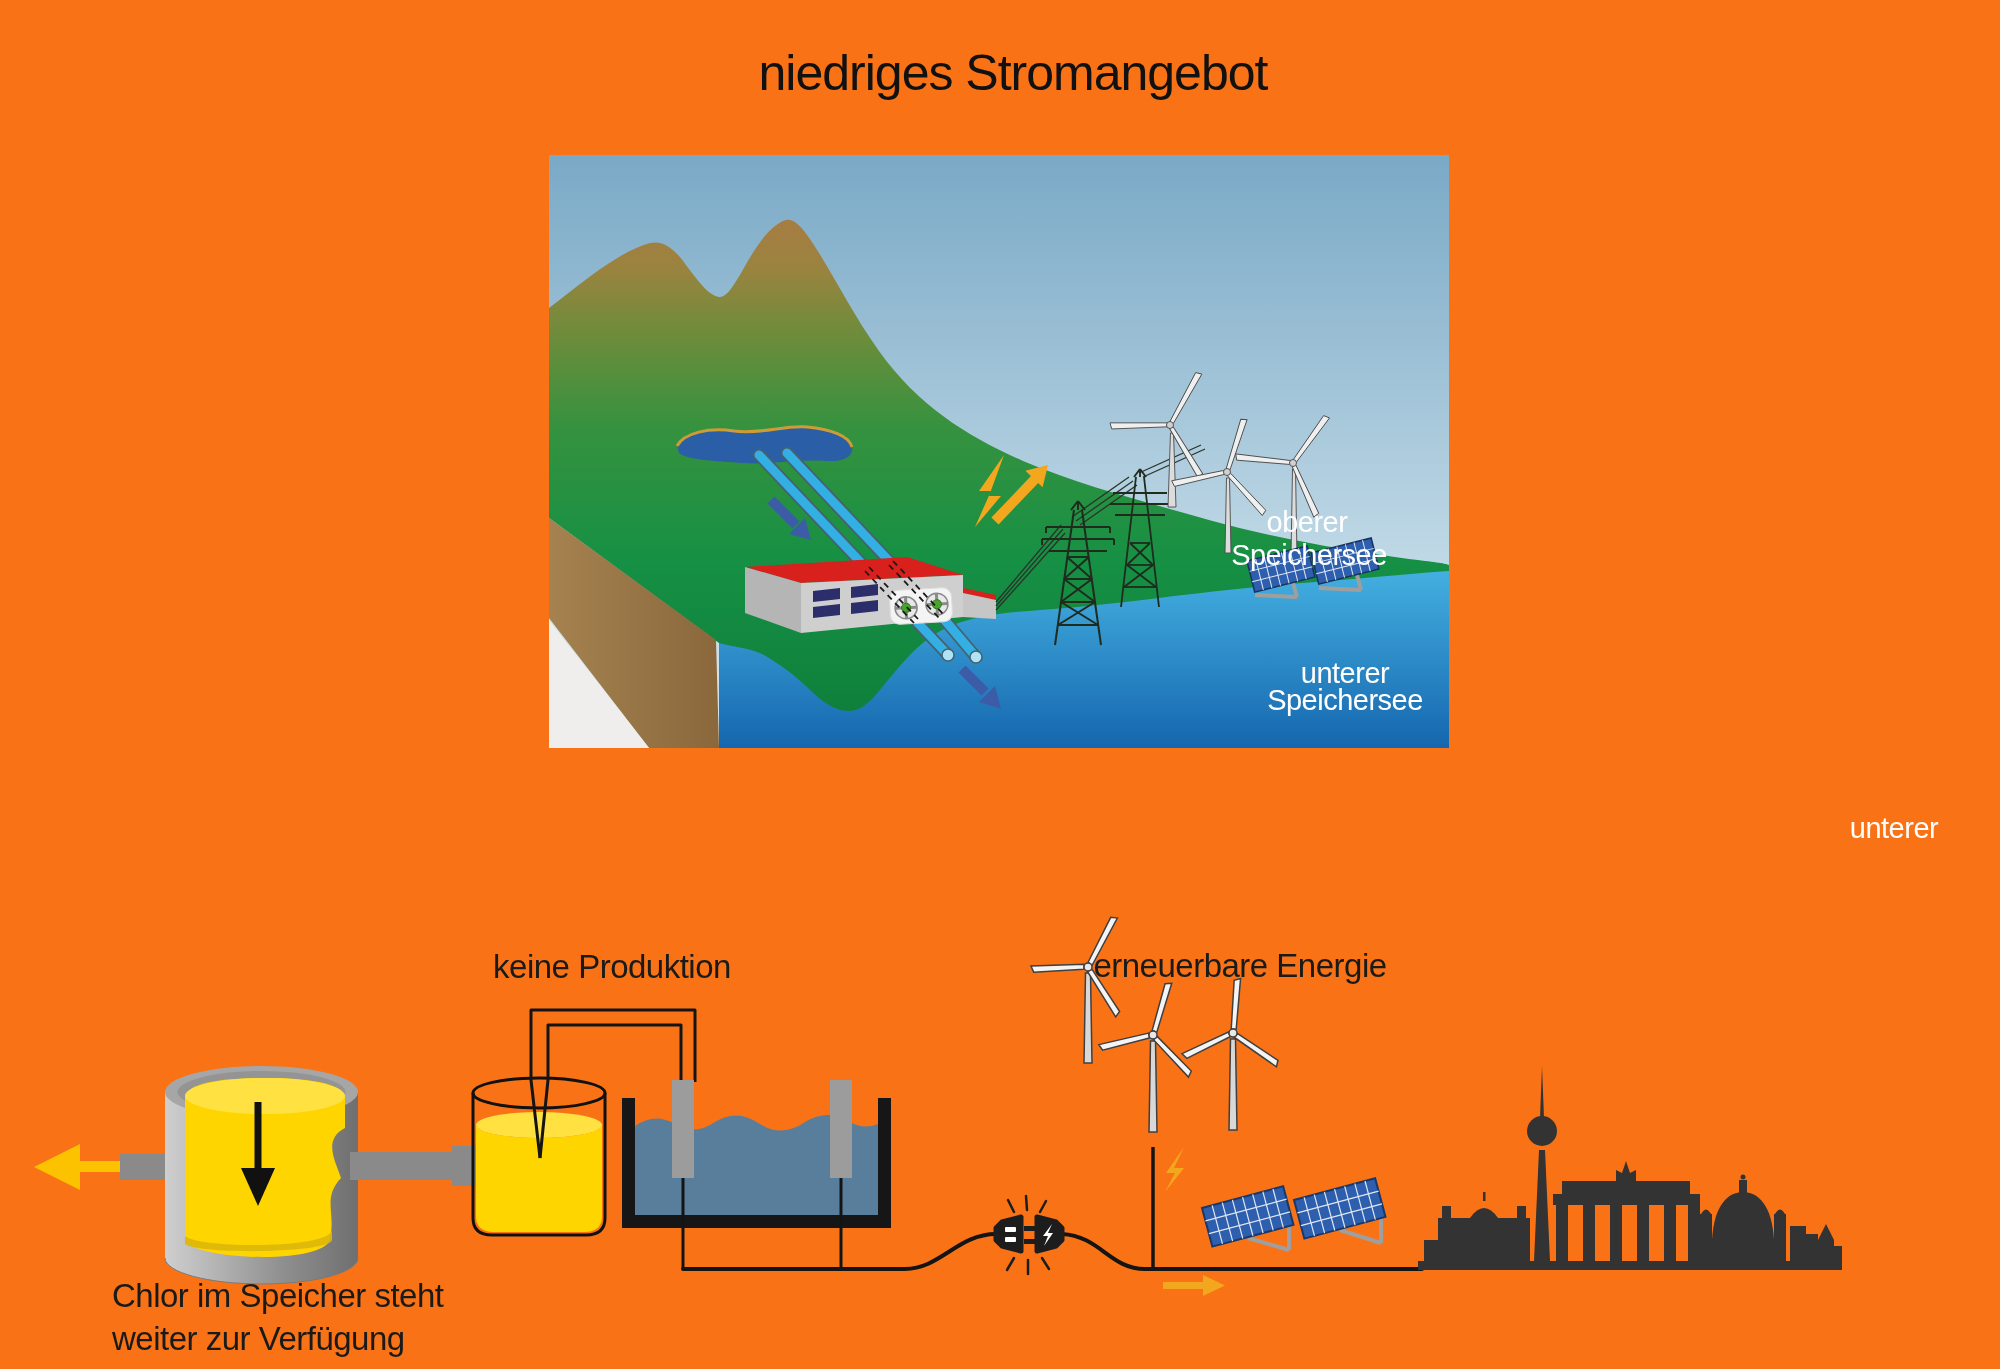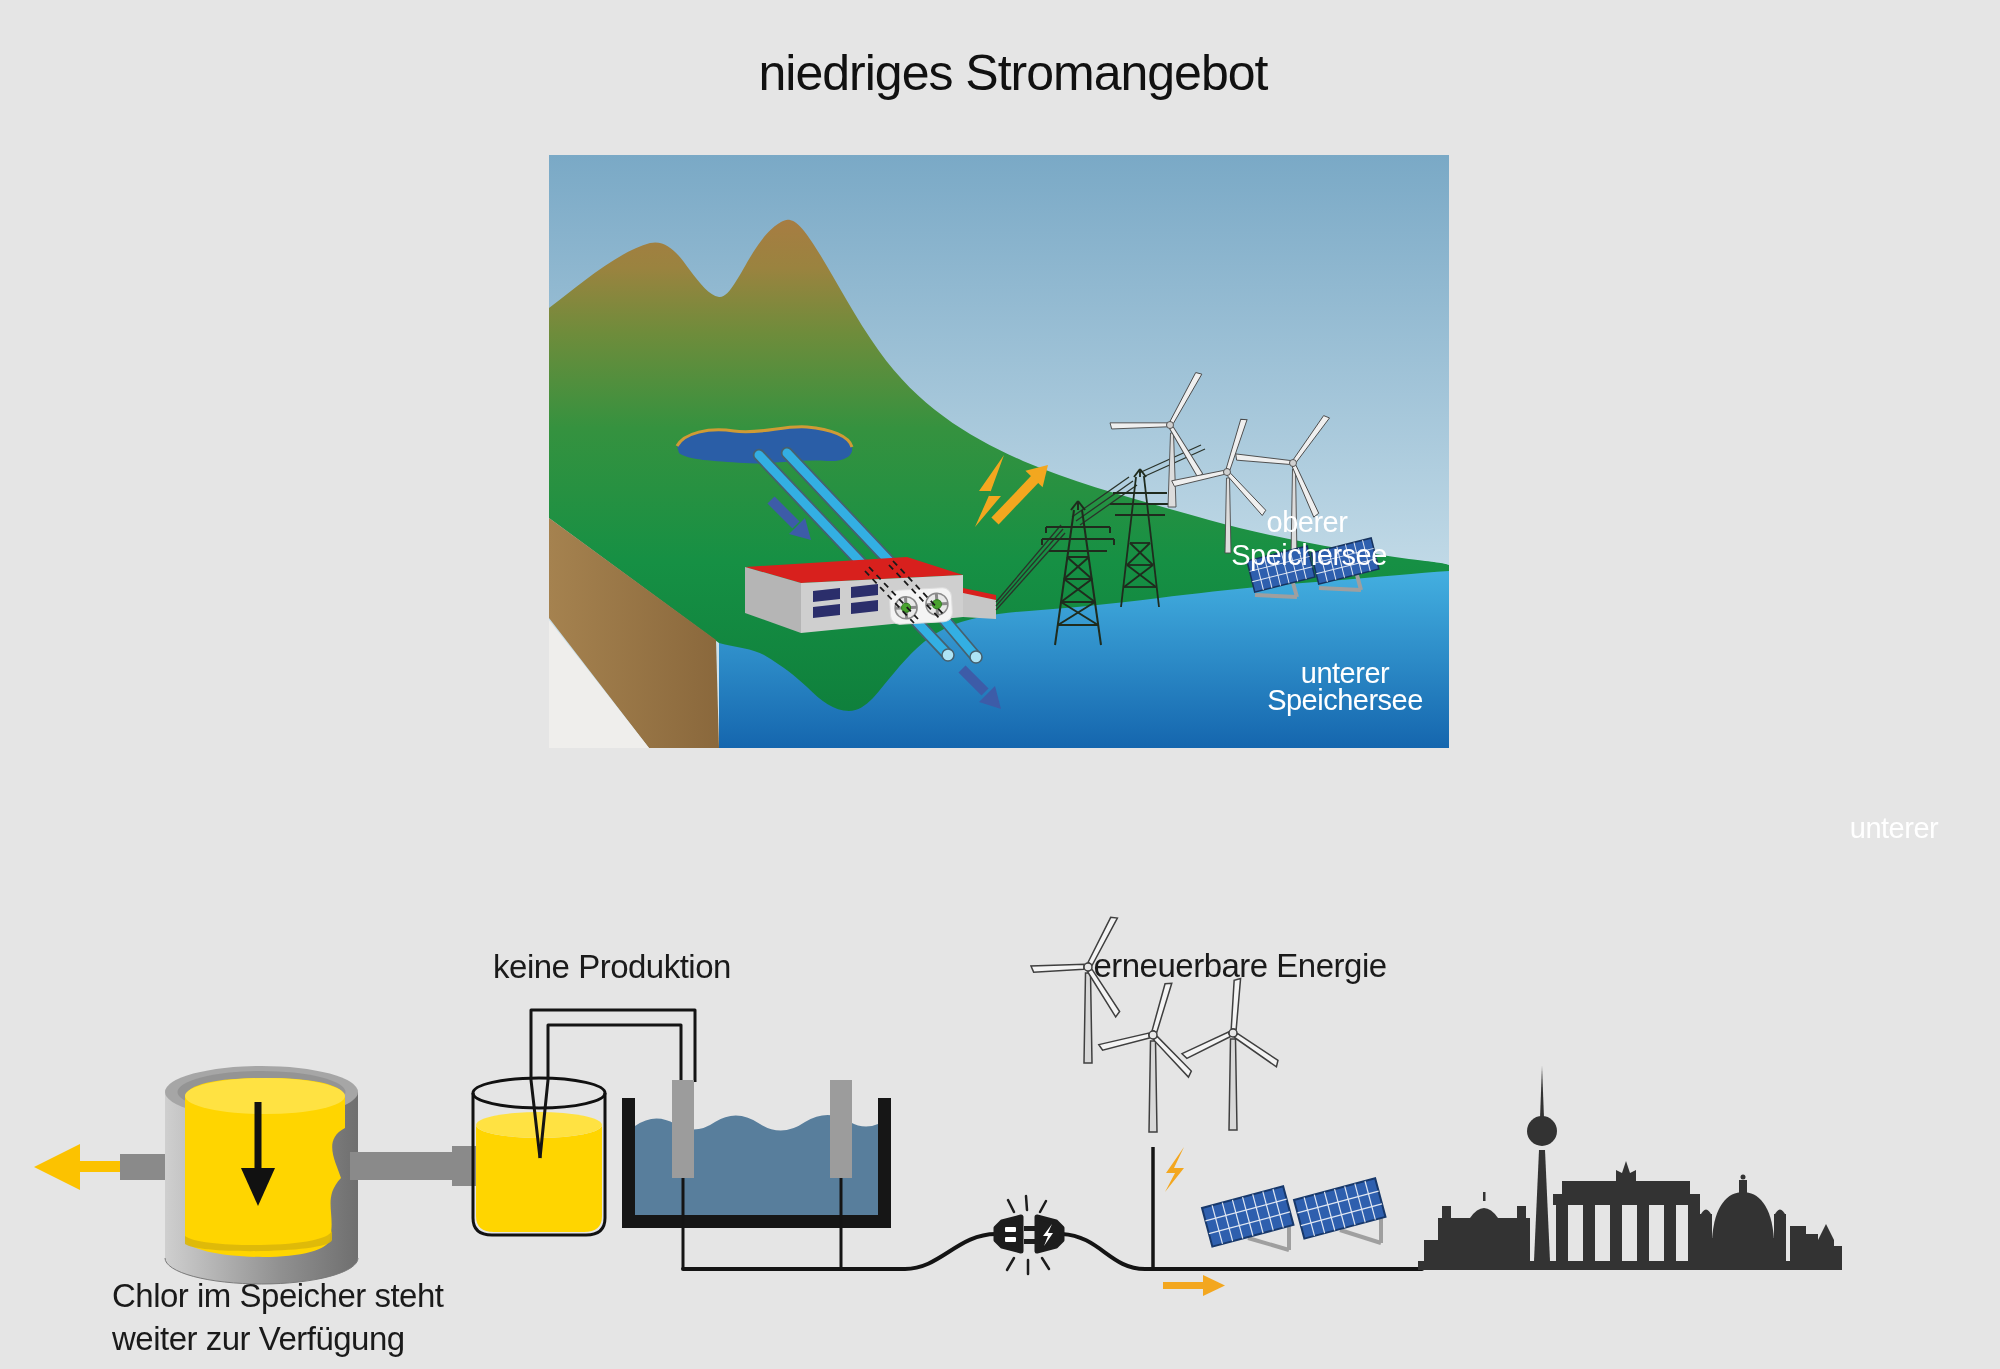--- a/index.html
+++ b/index.html
@@ -1,19 +1,19 @@
 <!DOCTYPE html>
 <html><head>
 <meta charset="utf-8">
 <style>
   html,body{margin:0;padding:0;}
   .canvas{
     position:relative;
     width:2000px;height:1369px;
-    background:#e5e5e5;
+    background:#f97316;
     font-family:"Liberation Sans",sans-serif;
     overflow:hidden;
   }
   svg{position:absolute;left:0;top:0;}
   text{font-family:"Liberation Sans",sans-serif;}
   .title-text{font-size:50px;font-weight:500;fill:#111;letter-spacing:-1px;}
   .scene-label{font-size:29px;font-weight:500;fill:#ffffff;letter-spacing:-0.5px;}
   .diagram-label{font-size:33px;font-weight:500;fill:#1a1a1a;letter-spacing:-0.5px;}
 </style>
 </head>

